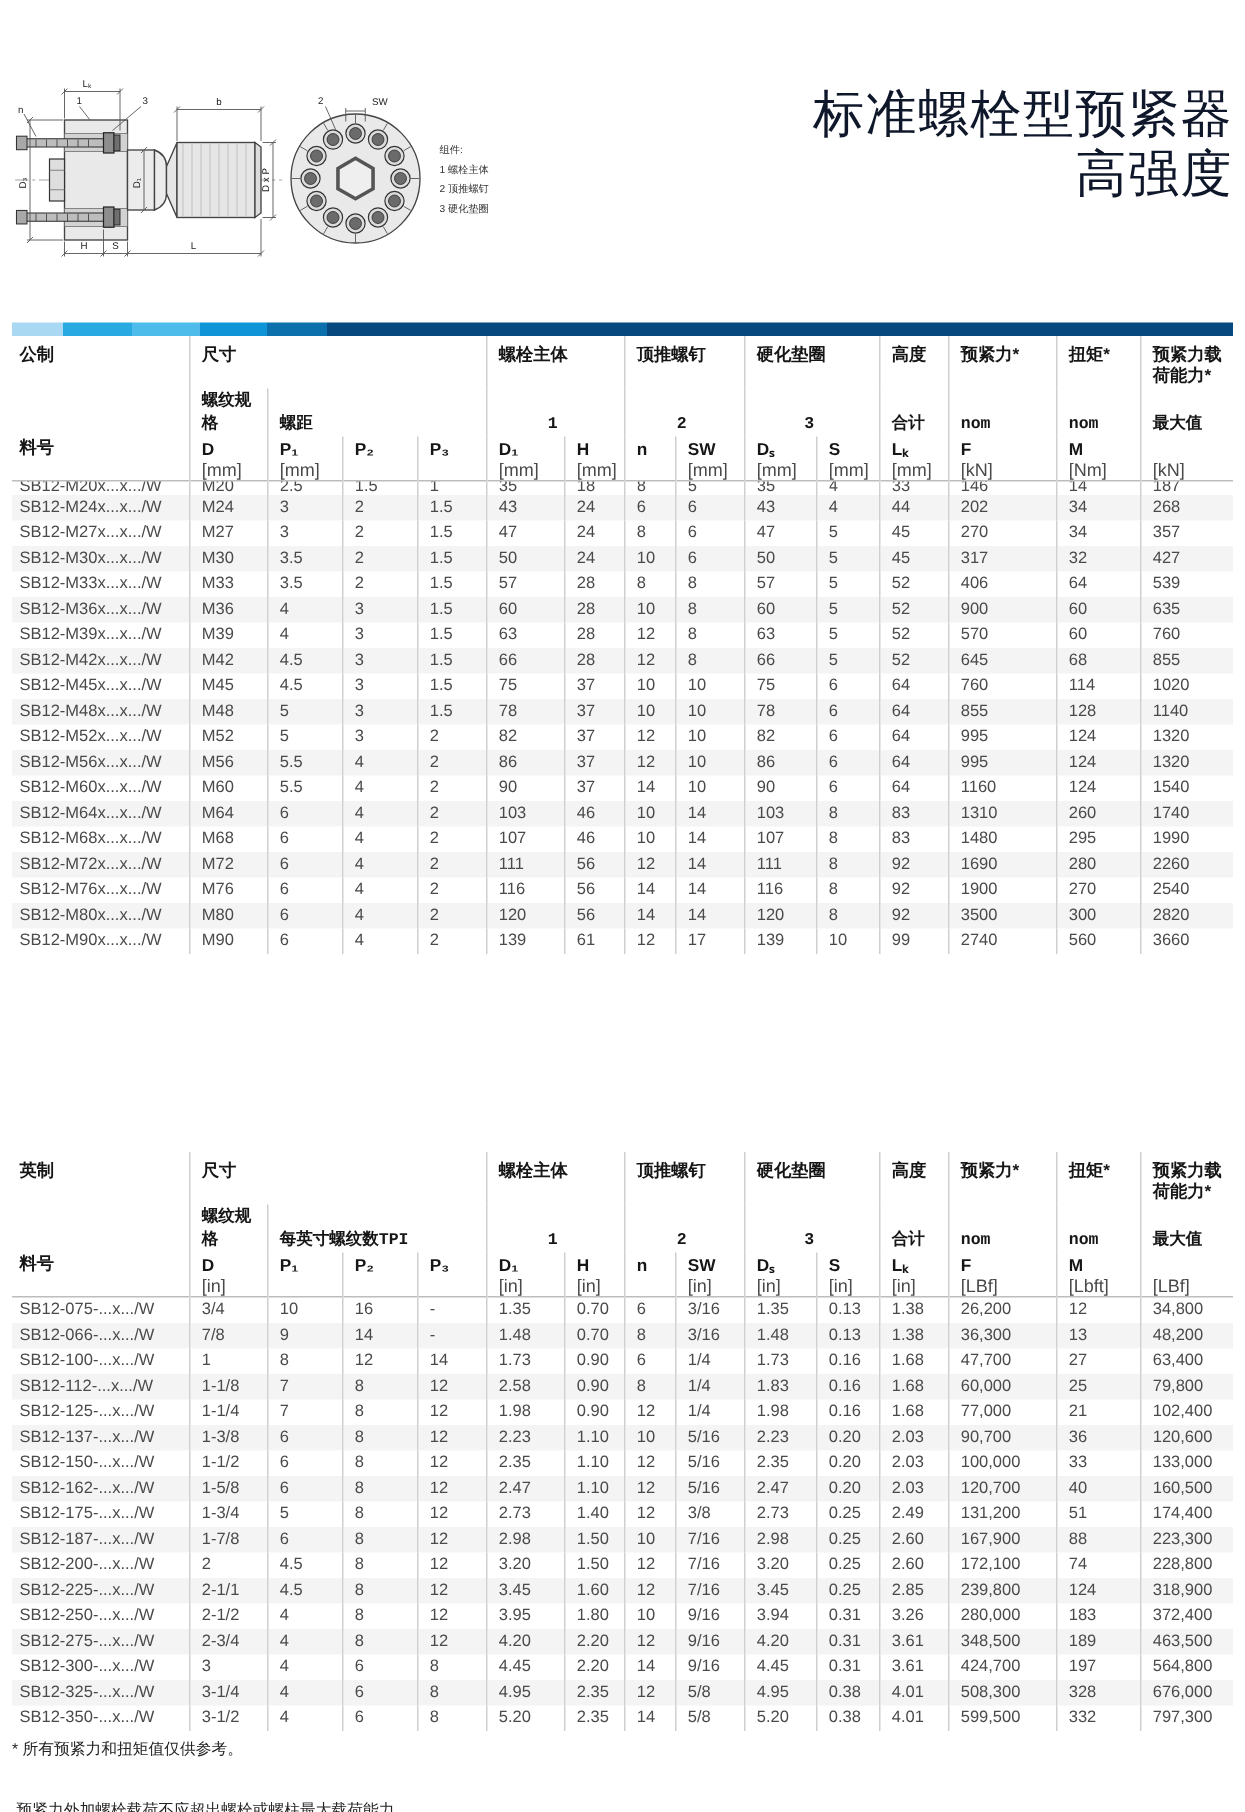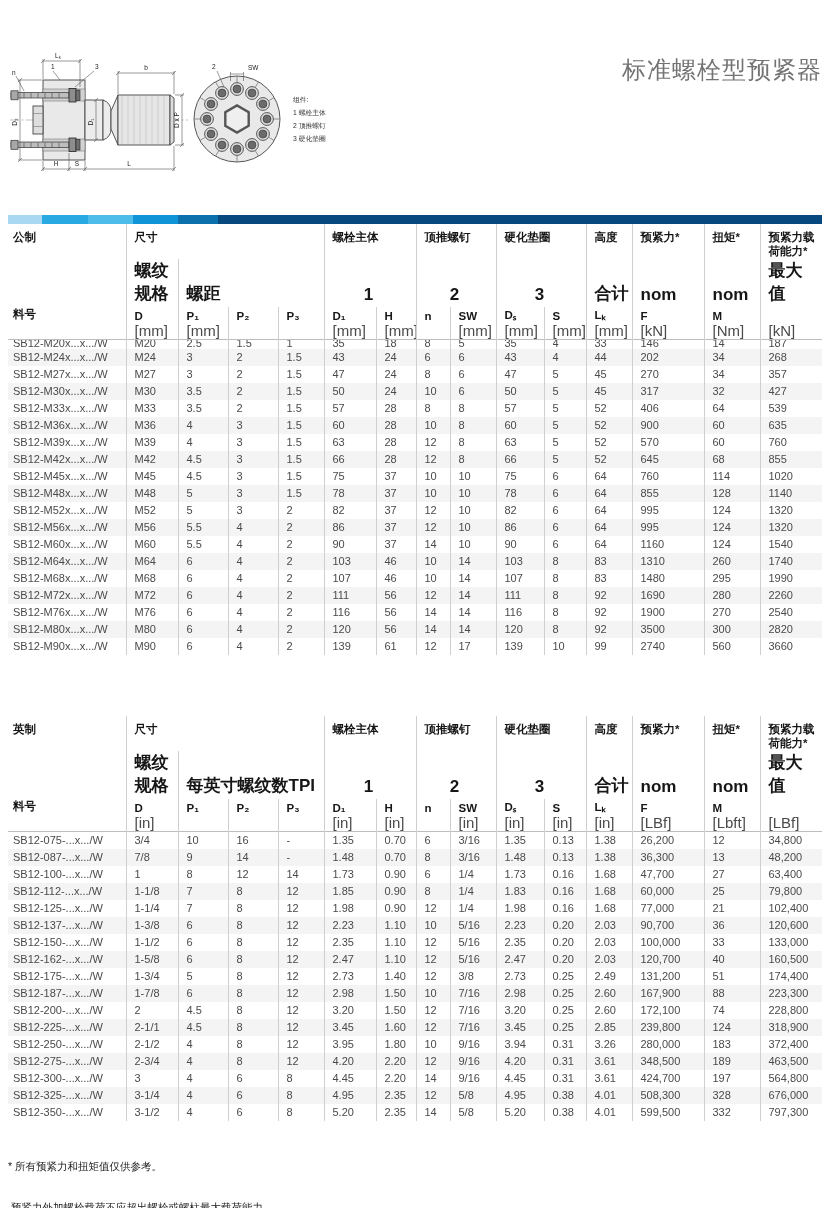--- a/index.html
+++ b/index.html
@@ -1,50 +1,50 @@
 <!DOCTYPE html>
 <html><head>
 <meta charset="utf-8">
 <style>
   html,body{margin:0;padding:0;background:#fff;}
   body{width:830px;height:1208px;position:relative;font-family:"Liberation Sans",sans-serif;color:#1a1a1a;overflow:hidden;}
 
   
   .title-block{position:absolute;top:56px;right:8px;text-align:right;}
   .product-name{font-size:54px;font-weight:300;letter-spacing:5px;line-height:1.0;color:#111;}
-  .title-line{font-size:24px;line-height:1.18;color:#737373;letter-spacing:1px;}
+  .title-line{font-size:34px;line-height:1.18;color:#0f172a;letter-spacing:1px;}
   .desc{margin-top:7px;font-size:11.5px;line-height:1.55;color:#222;}
 
   
   .drawing{position:absolute;left:8px;top:45px;width:332px;height:160px;}
   .drawing svg{display:block;}
   .dim-t{font-size:6.5px;fill:#222;}
   .leg-t{font-size:6.8px;fill:#333;}
 
   
   .topbar{position:absolute;left:8px;top:215px;width:814px;height:9px;display:flex;}
   .topbar .seg{height:100%;}
   .s1{width:34px;} .s2{width:46px;} .s3{width:45px;} .s4{width:45px;} .s5{width:40px;}
   .navy{flex:1;}
 
   table.tbl{position:absolute;left:8px;width:814px;border-collapse:collapse;table-layout:fixed;}
   #metric-tbl{top:224px;}
-  #imperial-tbl{top:716px;}
+  #imperial-tbl{top:768px;}
 
   .tbl th,.tbl td{border-left:1px solid #cfcfcf;overflow:hidden;}
   .tbl th:first-child,.tbl td:first-child{border-left:none;}
 
   .tbl thead{border-bottom:1px solid #bdbdbd;}
   .tbl th{font-weight:bold;text-align:left;color:#161616;}
   .grp th{font-size:11.5px;vertical-align:top;padding:6px 3px 0 8px;height:28px;line-height:1.25;}
   .grp th:first-child{padding-left:5px;}
-  .sub th{font-size:17px;padding:0 3px 2px 8px;height:16px;vertical-align:bottom;}
+  .sub th{font-size:11px;padding:0 3px 2px 8px;height:16px;vertical-align:bottom;font-family:Liberation Mono, monospace;}
   .sub th.num{text-align:center;padding-left:0;}
   tr.symbols td{font-weight:bold;color:#161616;font-size:11.5px;height:15px;vertical-align:bottom;}
-  tr.units td{color:#4a4a4a;font-size:15px;height:14px;vertical-align:top;}
+  tr.units td{color:#4a4a4a;font-size:12px;height:14px;vertical-align:top;}
 
   .tbl td{font-size:11px;color:#4a4a4a;height:17px;padding:0 3px 0 8px;vertical-align:middle;}
   .tbl td:first-child,.tbl th:first-child{padding-left:5px;}
   .tbl tbody tr:nth-child(even){background:#f4f4f4;}
 
   tr.clip td{height:9px;}
   tr.clip .cw{height:9px;overflow:hidden;display:flex;align-items:flex-end;}
 
   
   .notes{position:absolute;left:8px;top:1133px;font-size:10.5px;line-height:1.3;color:#222;white-space:pre-wrap;}
@@ -231,20 +231,21 @@
 
     <text class="leg-t" x="285" y="57">组件:</text>
     <text class="leg-t" x="285" y="70">1 螺栓主体</text>
     <text class="leg-t" x="285" y="83">2 顶推螺钉</text>
     <text class="leg-t" x="285" y="96">3 硬化垫圈</text>
   </svg>
 </div>
 
 <div class="title-block">
   <div class="title-line">标准螺栓型预紧器</div>
+  <div class="title-line">高强度</div>
   <div class="desc">
   </div>
 </div>
 
 <div class="topbar">
   <div class="seg s1" style="background: rgb(169, 216, 243);"></div>
   <div class="seg s2" style="background: rgb(40, 169, 226);"></div>
   <div class="seg s3" style="background: rgb(77, 188, 235);"></div>
   <div class="seg s4" style="background: rgb(15, 149, 215);"></div>
   <div class="seg s5" style="background: rgb(12, 112, 173);"></div>
@@ -1465,21 +1466,21 @@
         </td>
         <td>
           <div class="cw">12</div>
         </td>
         <td>
           <div class="cw">34,800</div>
         </td>
       </tr>
       <tr>
         <td>
-          <div class="cw">SB12-087-...x.../W</div>
+          <div class="cw">SB12-066-...x.../W</div>
         </td>
         <td>
           <div class="cw">7/8</div>
         </td>
         <td>
           <div class="cw">9</div>
         </td>
         <td>
           <div class="cw">14</div>
         </td>
@@ -1574,21 +1575,21 @@
         <td>
           <div class="cw">7</div>
         </td>
         <td>
           <div class="cw">8</div>
         </td>
         <td>
           <div class="cw">12</div>
         </td>
         <td>
-          <div class="cw">1.85</div>
+          <div class="cw">2.58</div>
         </td>
         <td>
           <div class="cw">0.90</div>
         </td>
         <td>
           <div class="cw">8</div>
         </td>
         <td>
           <div class="cw">1/4</div>
         </td>

